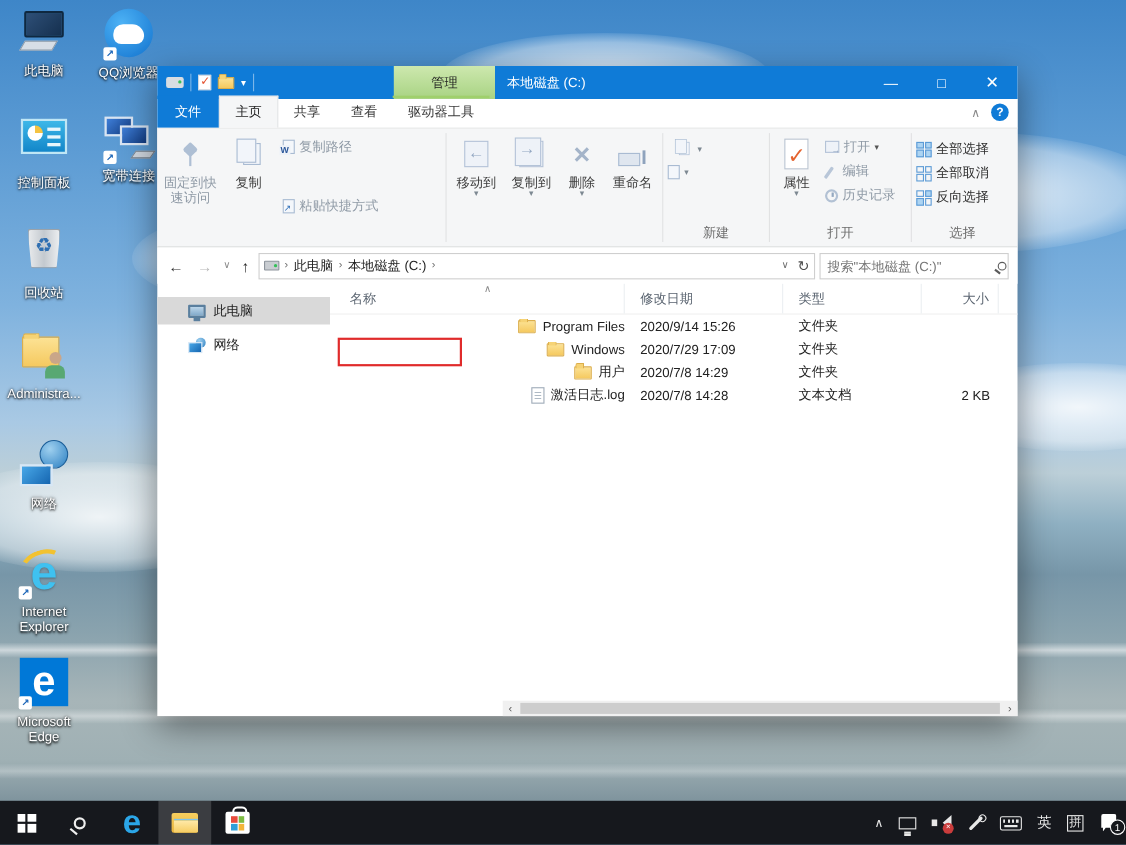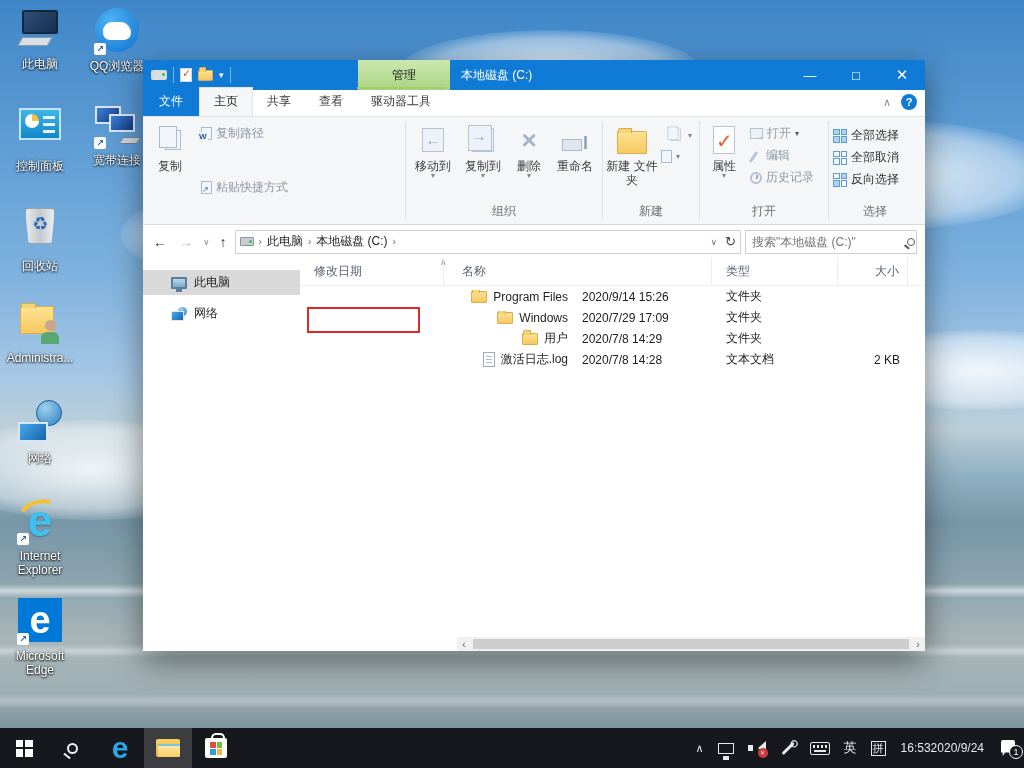--- a/index.html
+++ b/index.html
@@ -328,20 +328,26 @@
     <div class="tab drive">驱动器工具</div>
     <div class="tabrow-right">
       <span class="chev-up">∧</span>
       <span class="helpbtn">?</span>
     </div>
   </div>
 
   <div class="ribbon">
     <div class="rgroup" style="width:262px;">
       <div class="rbody">
+        <div class="bigbtn" style="width:56px;">
+          <div class="bicon">
+              <span class="ic-pin"></span>
+            </div>
+          <div class="blbl dis">固定到快速访问</div>
+        </div>
         <div class="bigbtn">
           <div class="bicon">
               <span class="ic-copy"></span>
             </div>
           <div class="blbl">复制</div>
         </div>
         <div class="smallcol" style="margin-left:4px;gap:37px;">
           <div class="smallbtn">
             <span class="mini-doc mini-w"></span>
               <span class="dis">复制路径</span>
@@ -377,31 +383,24 @@
           <div class="blbl">删除</div>
             <div class="ddm">▾</div>
         </div>
         <div class="bigbtn">
           <div class="bicon">
               <span class="ic-rename"></span>
             </div>
           <div class="blbl">重命名</div>
         </div>
       </div>
-      <div class="rlabel">组织</div>
     </div>
     <div class="rsep"></div>
     <div class="rgroup" style="width:96px;">
       <div class="rbody">
-        <div class="bigbtn" style="width:54px;">
-          <div class="bicon">
-              <span class="fold ic-newfolder"></span>
-            </div>
-          <div class="blbl">新建 文件夹</div>
-        </div>
         <div class="smallcol">
           <div class="smallbtn">
               <span class="ic-copy" style="margin-left:7px;transform:scale(.6);"></span>
               <span class="ddm" style="color:#7d8892;font-size:8px;">▾</span>
             </div>
           <div class="smallbtn">
               <span class="mini-doc"></span>
               <span class="ddm" style="color:#7d8892;font-size:8px;">▾</span>
             </div>
         </div>
@@ -504,22 +503,22 @@
       </div>
       <div class="navitem" style="margin-top:6px;">
         <span class="nav-net"></span>
         <span>网络</span>
       </div>
     </div>
 
     <div class="filearea">
       <div class="lheader">
         <span class="sortmark">∧</span>
+        <div class="hc c-name">名称</div>
         <div class="hc c-date">修改日期</div>
-        <div class="hc c-name">名称</div>
         <div class="hc c-type">类型</div>
         <div class="hc c-size">大小</div>
       </div>
 
       <div class="lrow">
         <div class="cell c-name">
             <span class="fold fold-sm"></span>
             <span>Program Files</span>
           </div>
         <div class="cell c-date">2020/9/14 15:26</div>
@@ -611,24 +610,20 @@
     <div class="trayitem">
         <span class="t-pen"></span>
       </div>
     <div class="trayitem">
         <span class="t-kbd"></span>
       </div>
     <div class="trayitem">英</div>
     <div class="trayitem">
         <span class="t-ime">拼</span>
       </div>
-    <div class="trayitem t-clock">
-      <div><span>16:53</span></div>
-      <div><span>2020/9/24</span></div>
-    </div>
     <div class="trayitem">
       <span class="t-notif">
           <span class="pane"></span>
           <span class="nbadge">1</span>
         </span>
     </div>
   </div>
 </div>
 
 </body></html>

